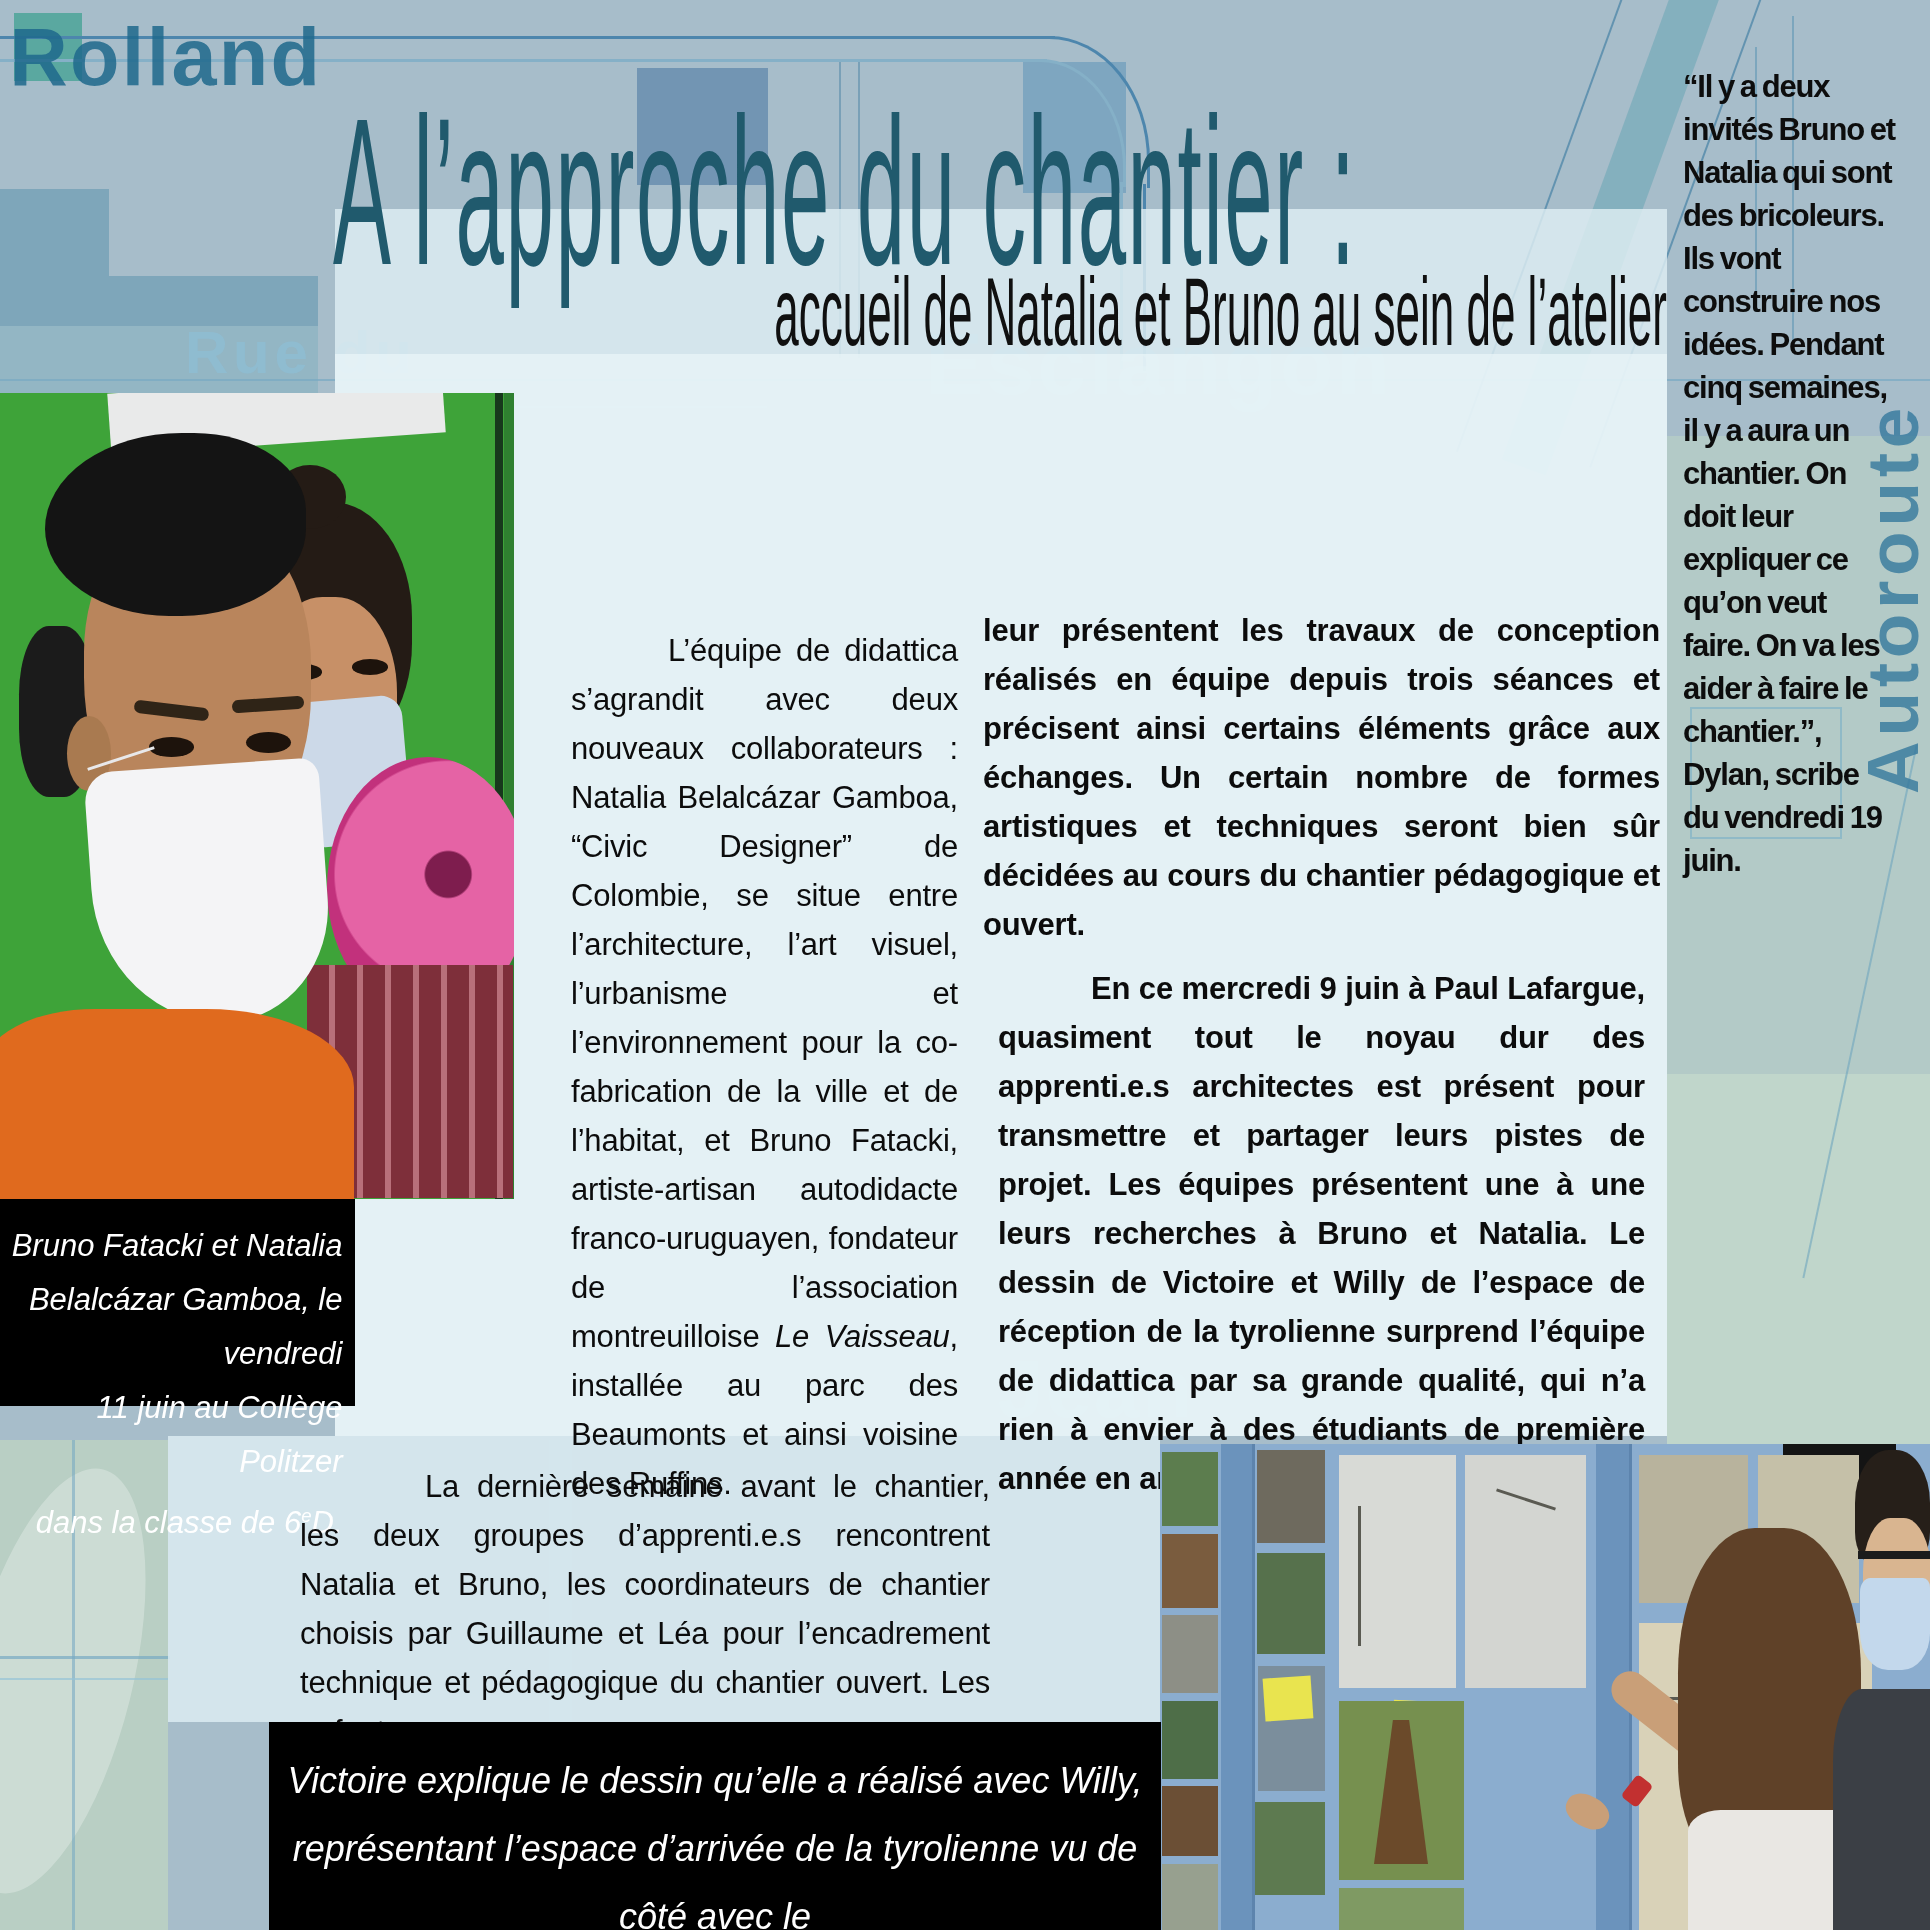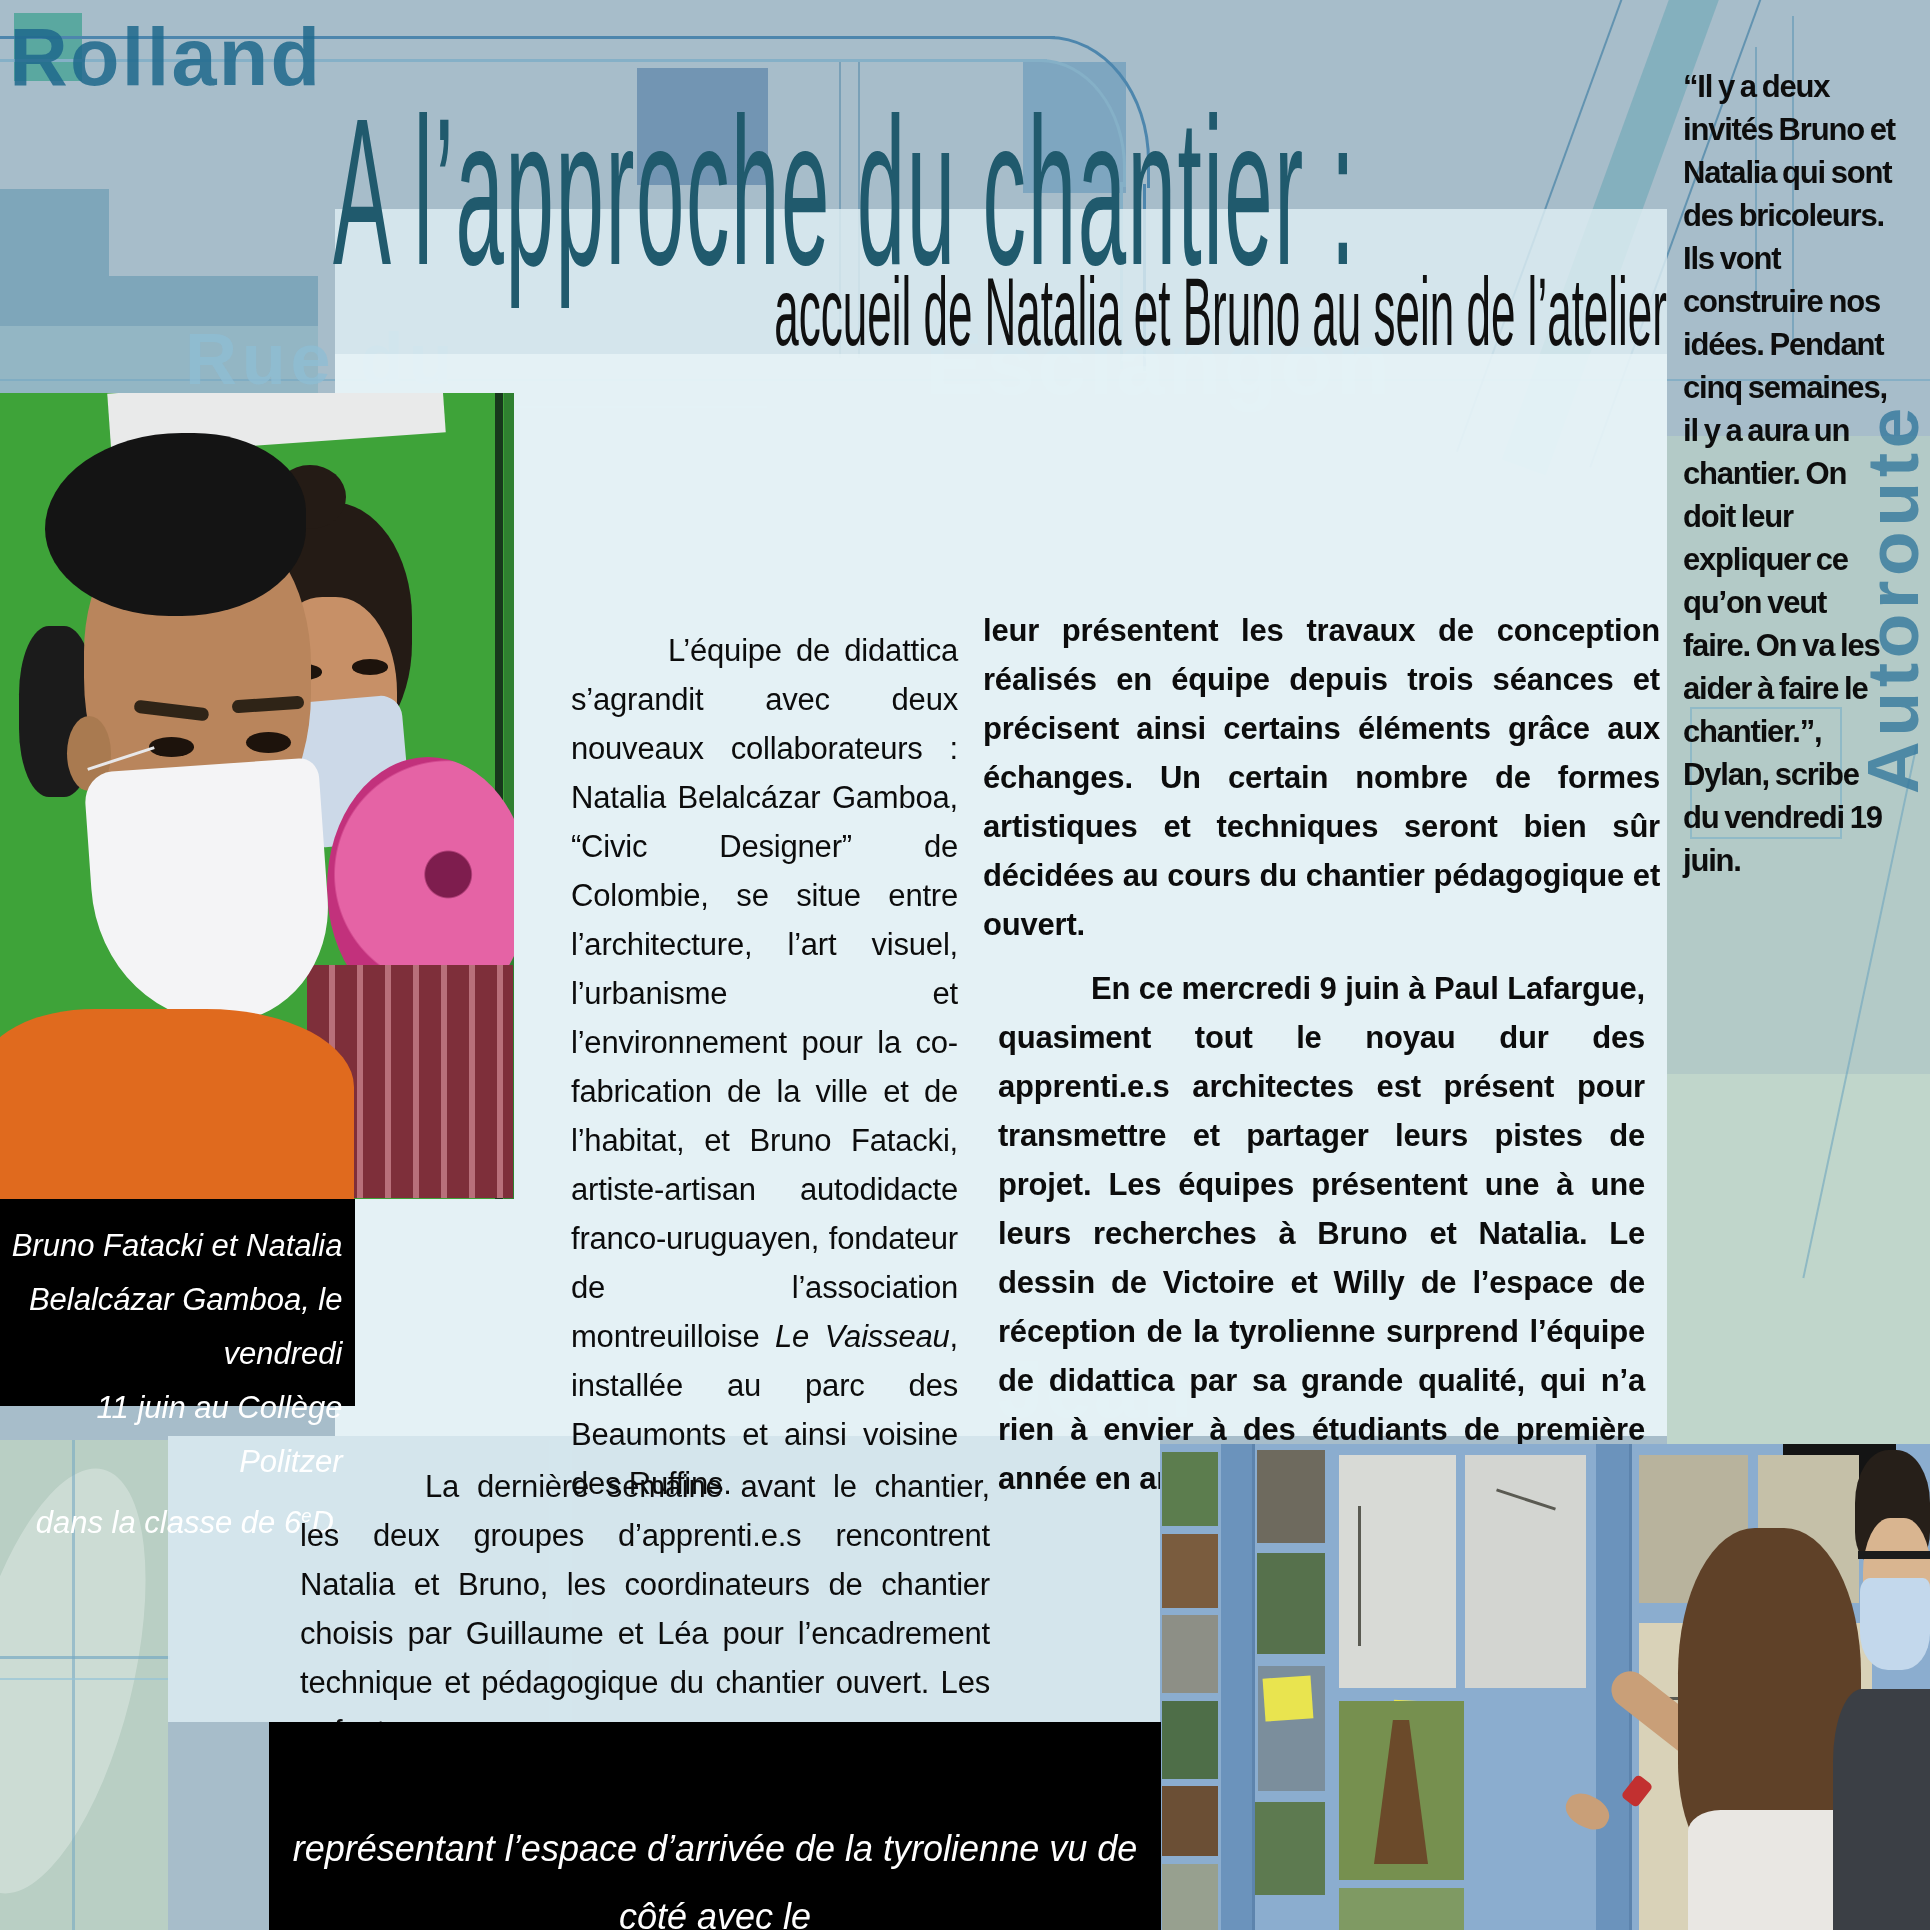--- a/index.html
+++ b/index.html
@@ -5,21 +5,21 @@
   html,body{margin:0;padding:0;background:#6d8694;}
   .page{position:relative;width:1930px;height:1930px;overflow:hidden;
         background:#a7bdca;font-family:"Liberation Sans",sans-serif;}
   .abs{position:absolute;}
   
   .maprect{position:absolute;}
   .road{position:absolute;background:#4d86ad;}
   .road-light{position:absolute;background:#85b0c7;}
   .map-label{position:absolute;font-weight:bold;white-space:nowrap;}
   .lbl-rolland{left:9.3px;top:11px;font-size:81px;letter-spacing:2.3px;color:rgba(31,104,140,.85);}
-  .lbl-ruedu{left:185px;top:318px;font-size:72px;letter-spacing:4.7px;color:rgba(142,190,212,.75);}
+  .lbl-ruedu{left:185px;top:318px;font-size:60px;letter-spacing:4.7px;color:rgba(142,190,212,.75);}
   .lbl-esclangon{left:925px;top:314px;font-size:87px;letter-spacing:3.1px;color:rgba(152,198,218,.7);}
   .lbl-jean{left:998px;top:1343px;font-size:81px;letter-spacing:3.1px;color:rgba(168,206,224,.75);}
   .lbl-vert{left:1851px;top:-31px;height:825px;writing-mode:vertical-rl;transform:rotate(180deg);
             font-size:73px;letter-spacing:4.7px;color:rgba(52,120,156,.8);}
   .curve{position:absolute;border:0 solid #4d86ad;background:transparent;}
   
   .panel{position:absolute;background:rgba(222,238,243,.82);}
   .panel2{position:absolute;background:rgba(235,247,249,.70);}
   
   .headline{position:absolute;left:333px;top:72px;font-size:87px;color:#205a6d;
@@ -197,20 +197,20 @@
 
     <div class="abs" style="left:673px;top:245px;width:97px;height:241px;background:#3b3f45;border-radius:30% 0 0 0;"></div>
     <div class="abs" style="left:695px;top:6.2px;width:75px;height:117px;background:#261f19;border-radius:45% 45% 30% 30%;"></div>
     <div class="abs" style="left:703px;top:74px;width:68px;height:136px;background:#d9b590;border-radius:40%;"></div>
     <div class="abs" style="left:698px;top:107px;width:72px;height:7.8px;background:#1c1c1c;"></div>
     <div class="abs" style="left:700px;top:134px;width:70px;height:92px;background:#c3d8ec;border-radius:15% 10% 40% 40%;"></div>
   </div>
 
   <div class="capbox capbottom">
     <div class="captext">
-      <br>
+      <span>Victoire explique le dessin qu’elle a réalisé avec Willy,</span><br>
       <span>représentant l’espace d’arrivée de la tyrolienne vu de côté avec le</span><br>
       
     </div>
   </div>
 
 </div>
 
 
 </body></html>

